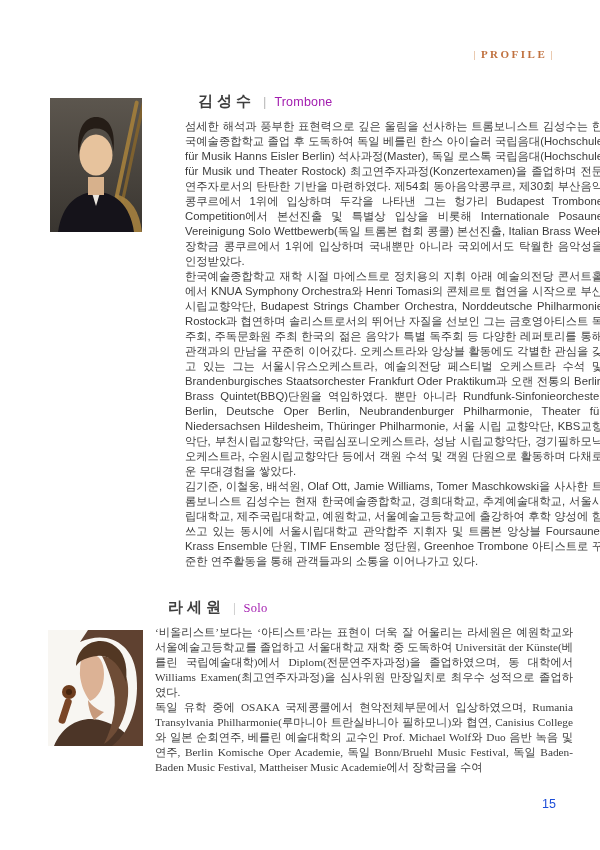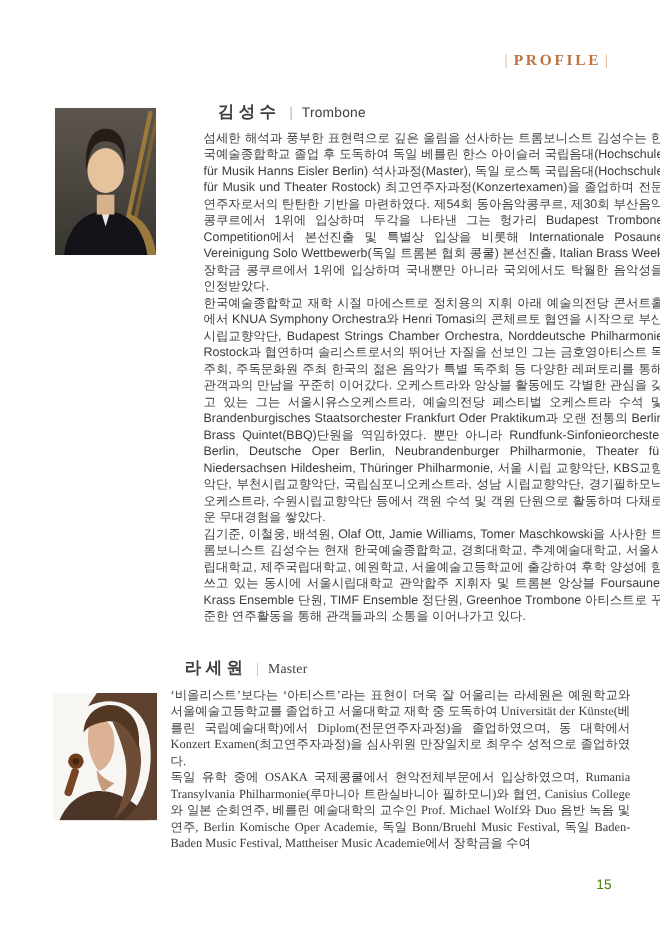--- a/index.html
+++ b/index.html
@@ -13,21 +13,21 @@
     overflow: hidden;
   }
 
   
   .running-head {
     position: absolute;
     top: 48px;
     right: 42px;
     font-family: "Liberation Serif", serif;
     font-weight: bold;
-    font-size: 14px;
+    font-size: 11px;
     letter-spacing: 2.5px;
     color: #c0713f;
     white-space: nowrap;
   }
   .running-head .bar {
     color: #dba477;
     font-weight: normal;
     padding: 0 3px;
   }
 
@@ -63,40 +63,40 @@
     color: #3e3e3e;
   }
   .name-sep {
     color: #b8b8b8;
     font-weight: normal;
     font-size: 13px;
     margin: 0 8px;
   }
   .artist-instrument {
     font-size: 12.5px;
-    color: #404040;
+    color: #a21caf;
     letter-spacing: 0.2px;
   }
 
   .bio {
     margin-top: 7px;
     font-size: 11.3px;
     line-height: 15px;
     color: #3c3c3c;
     text-align: justify;
     letter-spacing: 0;
   }
   .bio p { margin: 0; }
 
   .page-number {
     position: absolute;
     top: 797px;
     right: 44px;
     font-size: 12.5px;
-    color: #4d7c0f;
+    color: #1d4ed8;
   }
 </style>
 </head>
 <body>
 
 <div class="page">
 
   <div class="running-head">
     <span class="bar">|</span><span>PROFILE</span><span class="bar">|</span>
   </div>
@@ -161,23 +161,23 @@
       <rect x="14" y="68" width="7" height="26" rx="3" transform="rotate(18 17 80)" fill="#7a4526"></rect>
 
       <path d="M40,70 C44,76 50,80 56,82 L46,90 C42,84 40,76 40,70 Z" fill="#c79a7c"></path>
     </svg>
   </div>
 
   <div class="content content-2">
     <div class="profile-heading">
       <span class="artist-name">라세원</span>
       <span class="name-sep">|</span>
-      <span class="artist-instrument">Master</span>
+      <span class="artist-instrument">Solo</span>
     </div>
     <div class="bio">
-      <p>‘비올리스트’보다는 ‘아티스트’라는 표현이 더욱 잘 어울리는 라세원은 예원학교와 서울예술고등학교를 졸업하고 서울대학교 재학 중 도독하여 Universität der Künste(베를린 국립예술대학)에서 Diplom(전문연주자과정)을 졸업하였으며, 동 대학에서 Konzert Examen(최고연주자과정)을 심사위원 만장일치로 최우수 성적으로 졸업하였다.</p>
+      <p>‘비올리스트’보다는 ‘아티스트’라는 표현이 더욱 잘 어울리는 라세원은 예원학교와 서울예술고등학교를 졸업하고 서울대학교 재학 중 도독하여 Universität der Künste(베를린 국립예술대학)에서 Diplom(전문연주자과정)을 졸업하였으며, 동 대학에서 Williams Examen(최고연주자과정)을 심사위원 만장일치로 최우수 성적으로 졸업하였다.</p>
       <p>독일 유학 중에 OSAKA 국제콩쿨에서 현악전체부문에서 입상하였으며, Rumania Transylvania Philharmonie(루마니아 트란실바니아 필하모니)와 협연, Canisius College와 일본 순회연주, 베를린 예술대학의 교수인 Prof. Michael Wolf와 Duo 음반 녹음 및 연주, Berlin Komische Oper Academie, 독일 Bonn/Bruehl Music Festival, 독일 Baden-Baden Music Festival, Mattheiser Music Academie에서 장학금을 수여</p>
     </div>
   </div>
 
   <div class="page-number">15</div>
 
 </div>
 
 </body></html>

